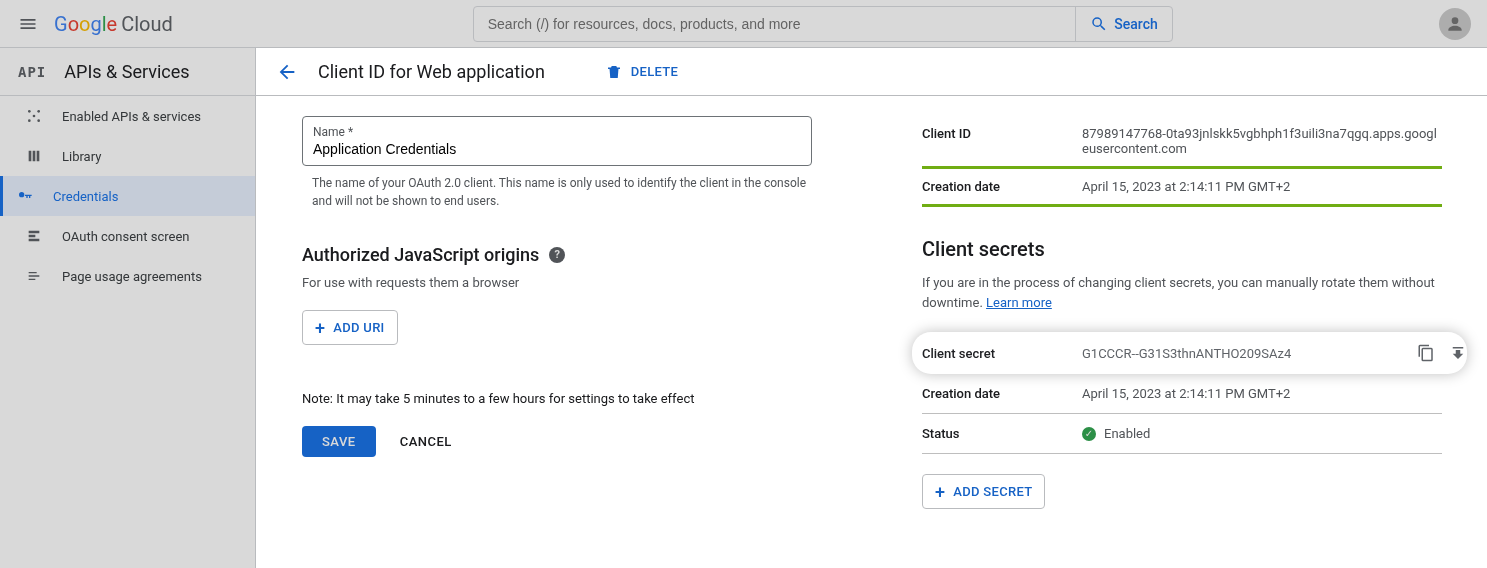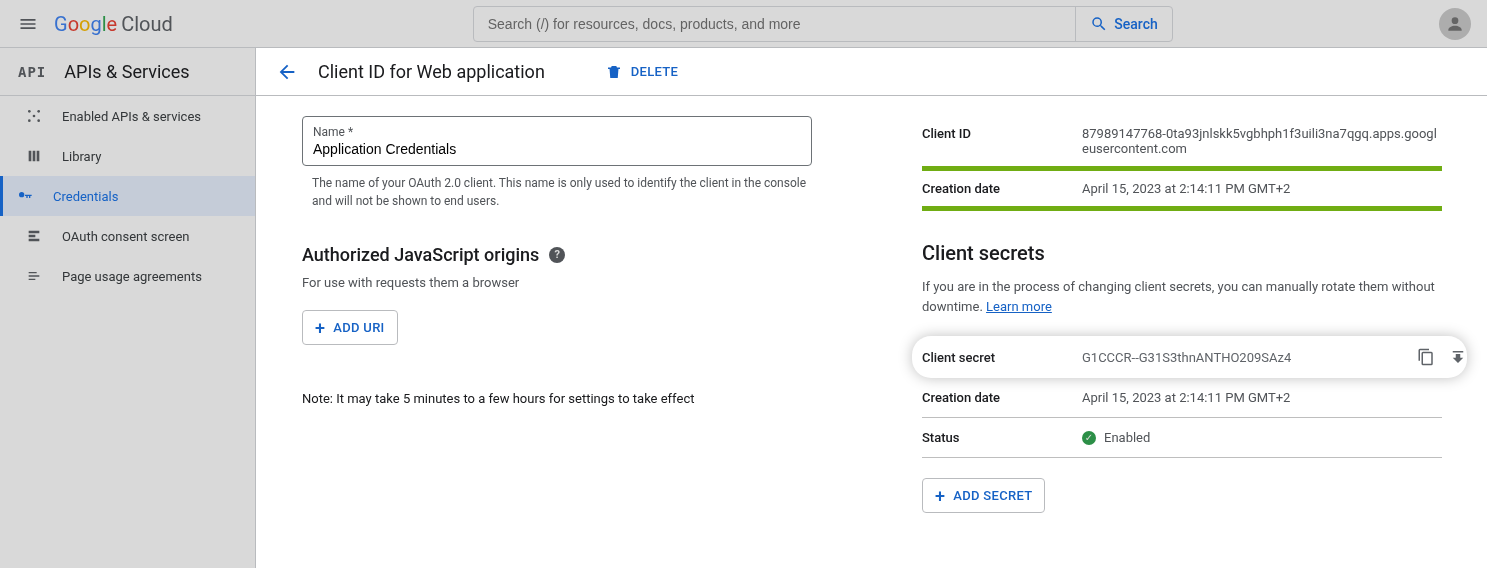--- a/index.html
+++ b/index.html
@@ -121,21 +121,21 @@
     color:#1a73e8; text-transform:uppercase; font-weight:500; font-size:13px;
     padding: 6px 12px; margin-top: 20px; cursor:pointer; letter-spacing:.3px;
   }
   .chip-btn .plus { margin-right: 8px; font-size: 18px;}
   .note { font-size:13px; margin-top: 46px; }
   .actions { margin-top: 20px; display:flex; align-items:center; }
   .primary-btn { background:#1a73e8; color:#fff; font-weight:500; font-size:13px; border-radius:4px; padding: 8px 20px; letter-spacing:.5px; cursor:pointer; }
   .text-btn { margin-left: 24px; font-weight:500; font-size:13px; letter-spacing:.5px; cursor:pointer; }
 
   
-  .kv { display:flex; padding: 10px 0; border-bottom: 5px solid #84cc16; font-size: 13px; }
+  .kv { display:flex; padding: 10px 0; border-bottom: 3px solid #84cc16; font-size: 13px; }
   .kv:last-of-type { border-bottom: none; }
   .kv .k { width: 160px; font-weight:500; color:#202124; }
   .kv .v { flex:1; color:#5f6368; word-break: break-all; }
   .secrets-h { font-size: 20px; font-weight: 500; margin-top: 30px; }
   .secrets-sub { font-size: 13px; color:#5f6368; margin-top: 12px; line-height: 1.5; }
   .secrets-sub a { color:#1a73e8; text-decoration: underline; cursor:pointer; }
   .highlight-row {
     background:#fff;
     box-shadow: 0 0 14px rgba(0,0,0,.25);
     display:flex; align-items:center;
@@ -283,20 +283,24 @@
           <span>Authorized JavaScript origins</span>
           <span class="help-circle">?</span>
         </div>
         <div class="sub">For use with requests them a browser</div>
         <div class="chip-btn">
           <span class="plus">+</span>
           <span>ADD URI</span>
         </div>
 
         <div class="note">Note: It may take 5 minutes to a few hours for settings to take effect</div>
+        <div class="actions">
+          <div class="primary-btn">SAVE</div>
+          <div class="text-btn">CANCEL</div>
+        </div>
       </div>
 
       <div class="right">
         <div class="dim">
           <div class="kv">
             <div class="k">Client ID</div>
             <div class="v">87989147768-0ta93jnlskk5vgbhph1f3uili3na7qgq.apps.googleusercontent.com</div>
           </div>
           <div class="kv">
             <div class="k">Creation date</div>

